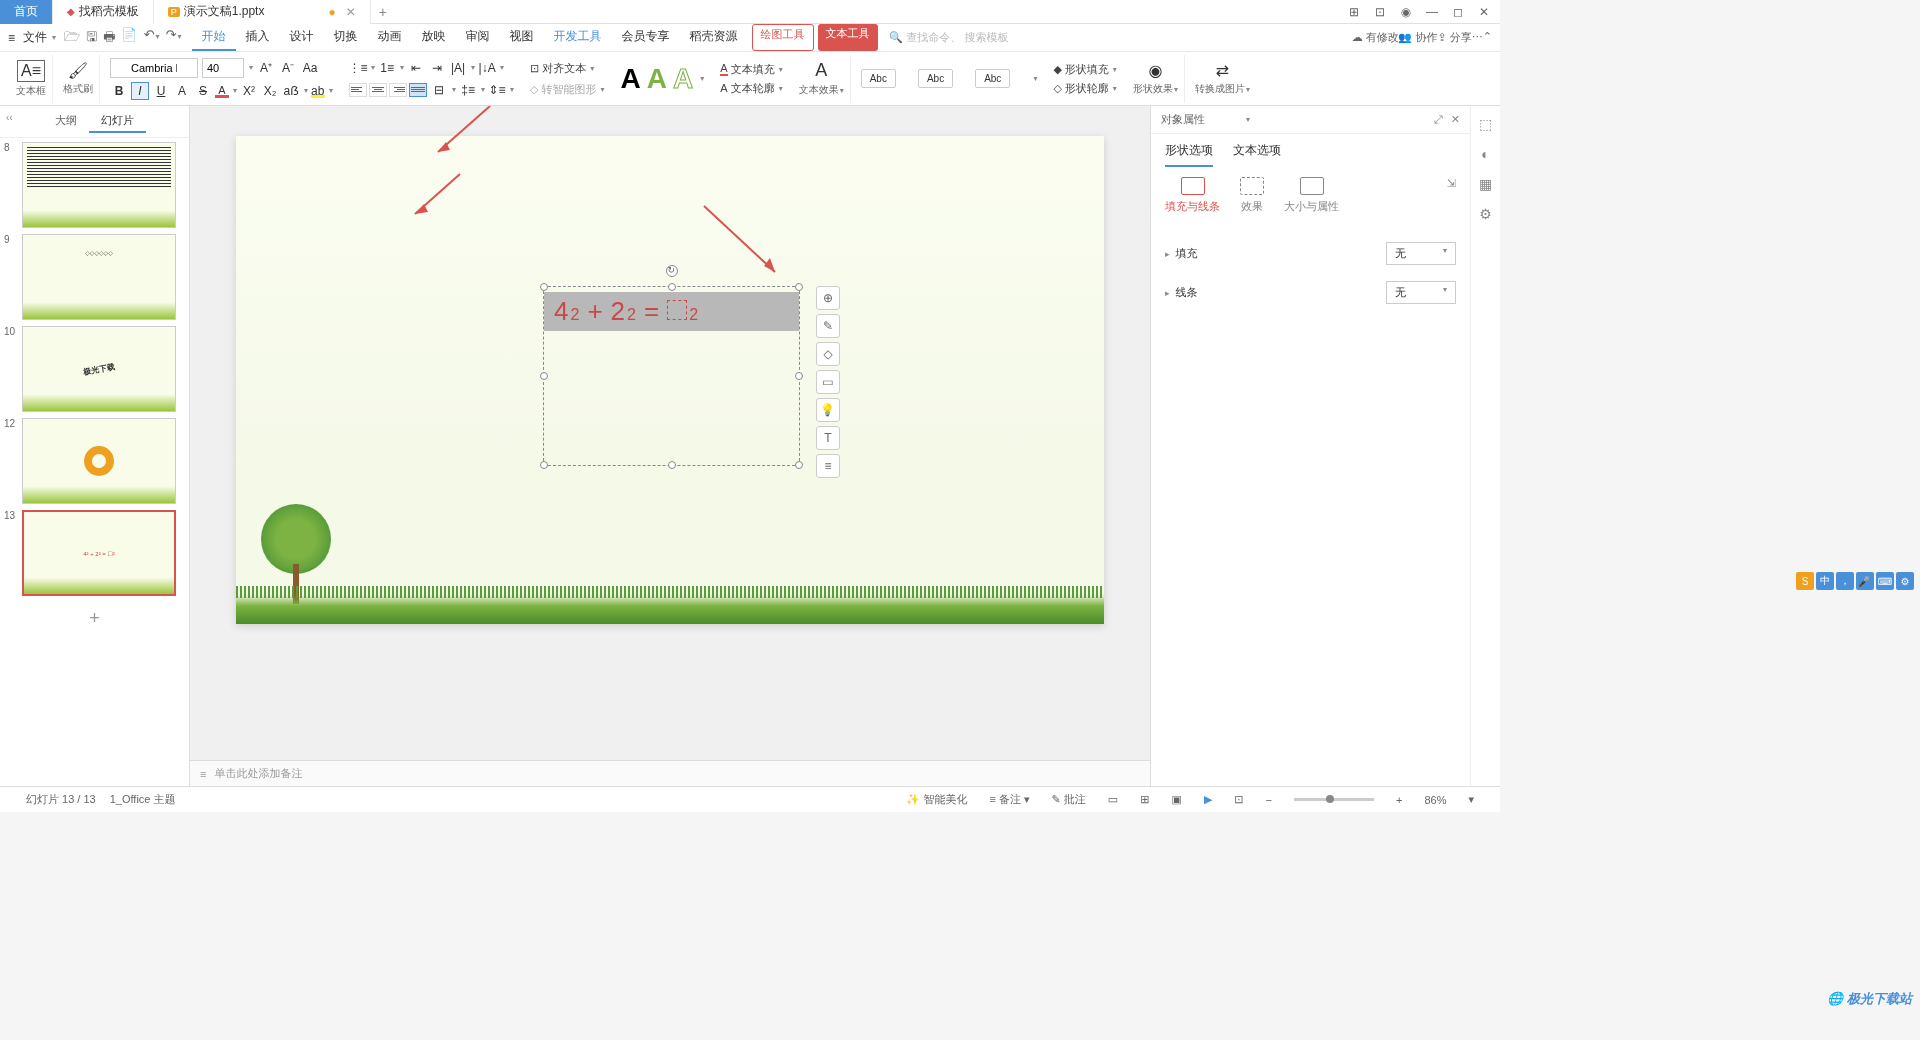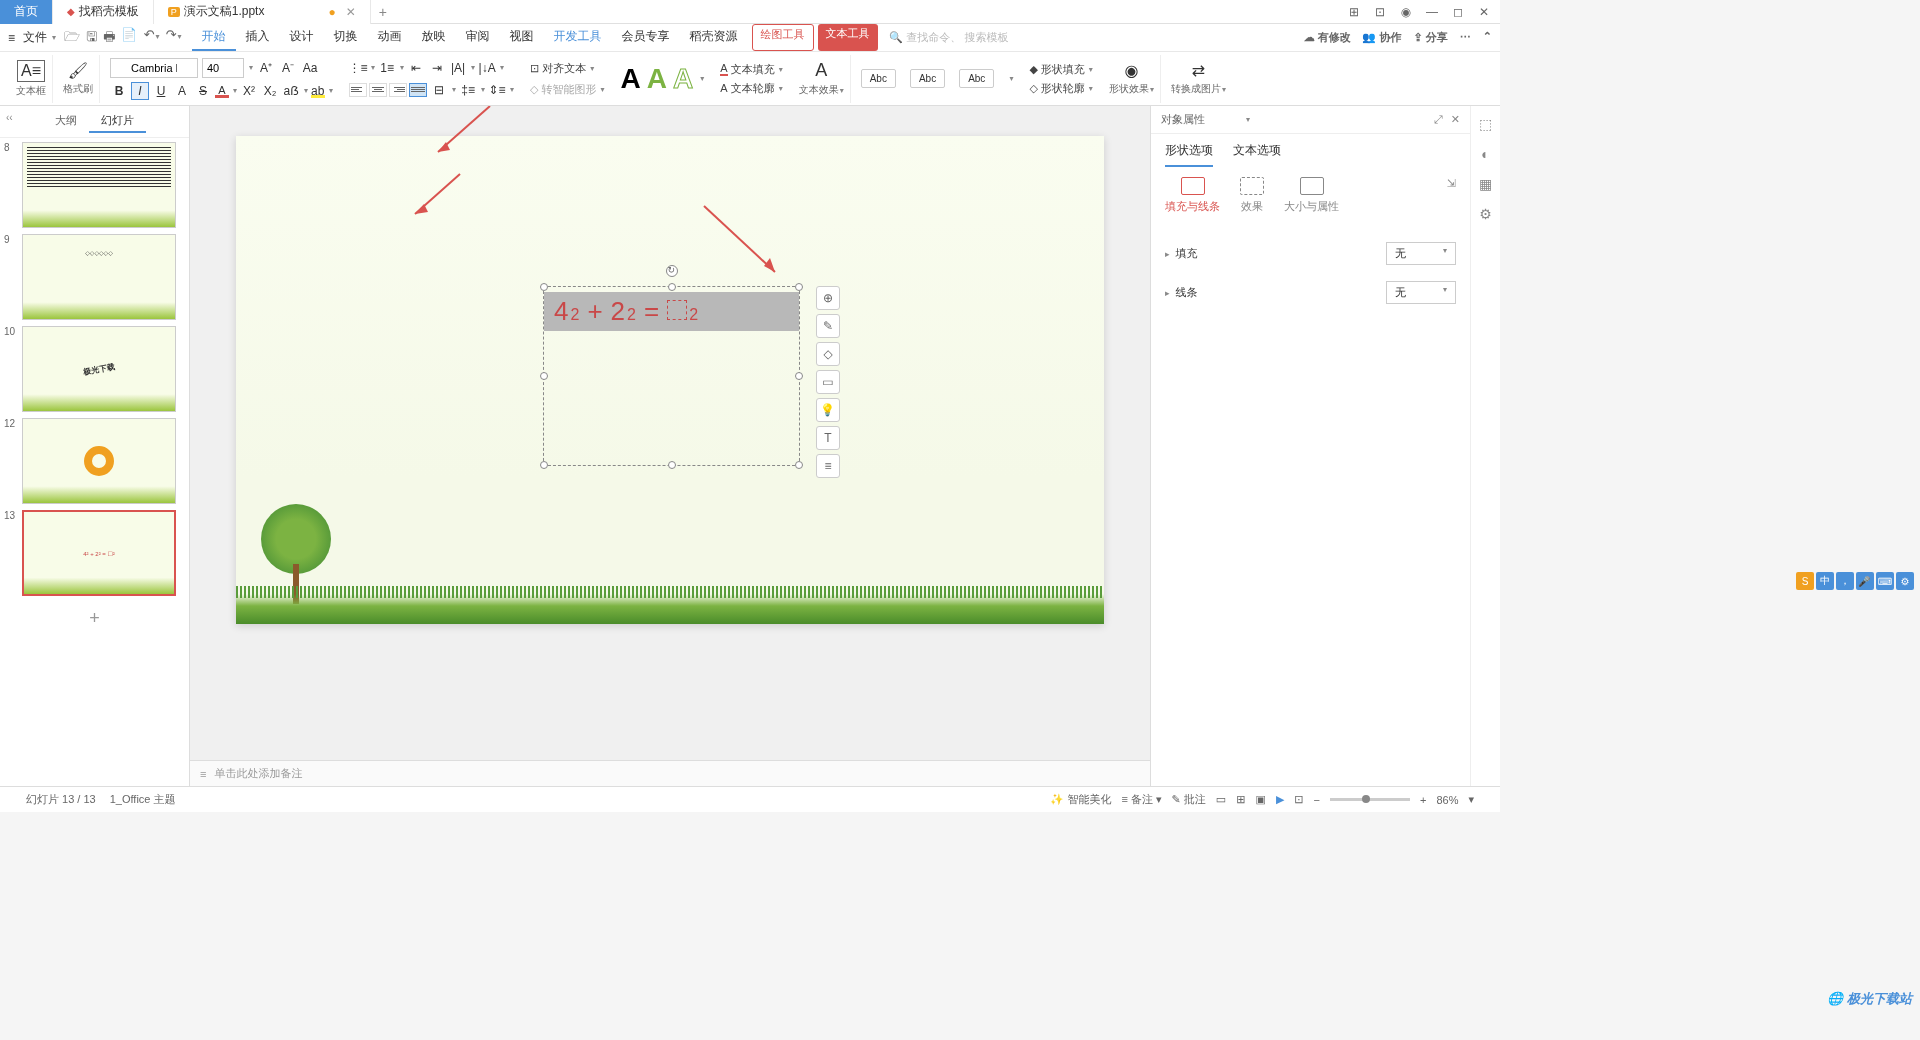--- a/index.html
+++ b/index.html
@@ -18,21 +18,21 @@
 
 .menubar { height: 28px; background: #fff; display: flex; align-items: center; padding: 0 8px; gap: 2px; border-bottom: 1px solid #e8e8e8; }
 .menu-file { display: flex; align-items: center; gap: 4px; padding: 0 6px; }
 .menu-tabs { display: flex; gap: 0; margin-left: 8px; }
 .menu-tab { padding: 4px 10px; font-size: 12px; cursor: pointer; font-family: Liberation Serif, serif; }
 .menu-tab.active { color: #4a90d9; border-bottom: 2px solid #4a90d9; }
 .menu-tab.dev { color: #4a90d9; }
 .tool-tag { padding: 2px 8px; border-radius: 3px; font-size: 11px; margin-left: 4px; }
 .tool-tag.draw { color: #d9534f; border: 1px solid #d9534f; }
 .tool-tag.text { background: #d9534f; color: #fff; }
-.menu-right { margin-left: auto; display: flex; align-items: flex-start; gap: 12px; color: #666; font-size: 11px; font-weight: bold; }
+.menu-right { margin-left: auto; display: flex; align-items: flex-start; color: #666; font-size: 11px; }
 .search-box { color: #bbb; font-size: 11px; }
 
 
 .ribbon { height: 54px; background: #fff; display: flex; align-items: center; padding: 0 10px; gap: 4px; border-bottom: 1px solid #ddd; }
 .rib-group { display: flex; flex-direction: column; align-items: center; gap: 2px; padding: 0 6px; border-right: 1px solid #eee; height: 48px; justify-content: center; }
 .rib-group.no-border { border-right: none; }
 .rib-label { font-size: 10px; color: #666; }
 .font-row { display: flex; align-items: center; gap: 4px; }
 .font-select { border: 1px solid #ccc; padding: 2px 20px; font-size: 11px; width: 88px; height: 20px; background: #fff; }
 .font-size { border: 1px solid #ccc; padding: 2px 4px; font-size: 11px; width: 42px; height: 20px; background: #fff; }
@@ -112,21 +112,21 @@
 .prop-sub.active { color: #d9534f; }
 .prop-sub-icon { width: 24px; height: 18px; border: 1px solid currentColor; border-radius: 2px; }
 .prop-body { padding: 10px 14px; }
 .prop-row { display: flex; align-items: center; padding: 8px 0; font-size: 11px; }
 .prop-row .caret { margin-right: 6px; color: #888; font-size: 9px; }
 .prop-select { margin-left: auto; border: 1px solid #ccc; padding: 3px 8px; font-size: 11px; width: 70px; background: #fff; display: flex; justify-content: space-between; }
 .side-icons { width: 30px; border-left: 1px solid #eee; display: flex; flex-direction: column; align-items: center; gap: 14px; padding-top: 10px; color: #888; font-size: 14px; }
 
 
 .statusbar { height: 26px; background: #fff; border-top: 1px solid #ddd; display: flex; align-items: center; padding: 0 26px; font-size: 11px; color: #666; gap: 14px; }
-.statusbar .right { margin-left: auto; display: flex; align-items: center; gap: 10px; }
+.statusbar .right { margin-left: auto; display: flex; align-items: center; gap: 22px; }
 .zoom-slider { width: 80px; height: 3px; background: #ccc; position: relative; }
 .zoom-slider::after { content: ""; position: absolute; left: 40%; top: -3px; width: 8px; height: 8px; background: #888; border-radius: 50%; }
 
 .watermark { position: fixed; bottom: 32px; right: 8px; font-size: 13px; color: #4a90d9; font-style: italic; font-weight: bold; }
 .ime-bar { position: fixed; right: 6px; top: 572px; display: flex; gap: 2px; }
 .ime-btn { width: 18px; height: 18px; background: #4a90d9; color: #fff; font-size: 10px; display: flex; align-items: center; justify-content: center; border-radius: 2px; }
 .ime-btn.orange { background: #f0a020; }
 </style>
 </head>
 <body>
@@ -294,21 +294,21 @@
     <div class="small-label">
         <span>A</span> 
         <span>文本轮廓</span>
         <span class="dropdown-caret">▾</span>
       </div>
   </div>
   <div class="rib-group">
     <span style="font-size:18px">A</span>
     <span class="rib-label"><span>文本效果</span><span class="dropdown-caret">▾</span></span>
   </div>
-  <div class="rib-group no-border" style="flex-direction:row;gap:14px">
+  <div class="rib-group no-border" style="flex-direction:row;gap:22px">
     <span class="abc-box">Abc</span>
     <span class="abc-box">Abc</span>
     <span class="abc-box">Abc</span>
     <span class="dropdown-caret">▾</span>
   </div>
   <div class="rib-group no-border" style="align-items:flex-start;gap:4px">
     <div class="small-label">◆ <span>形状填充</span><span class="dropdown-caret">▾</span></div>
     <div class="small-label">◇ <span>形状轮廓</span><span class="dropdown-caret">▾</span></div>
   </div>
   <div class="rib-group">

